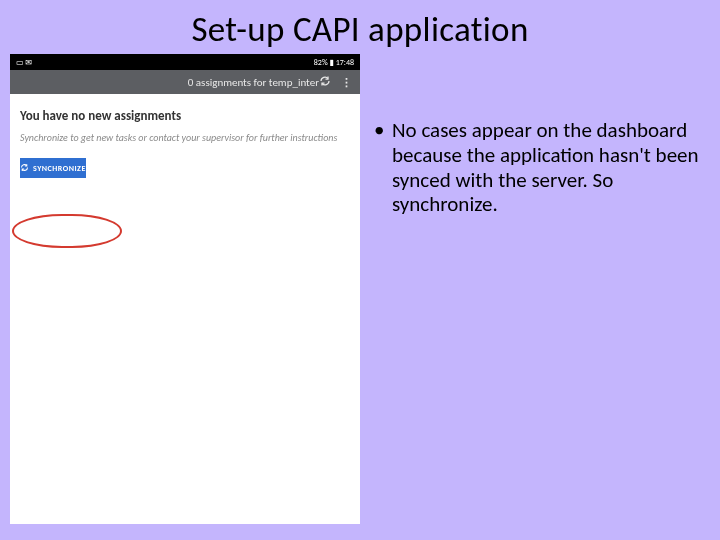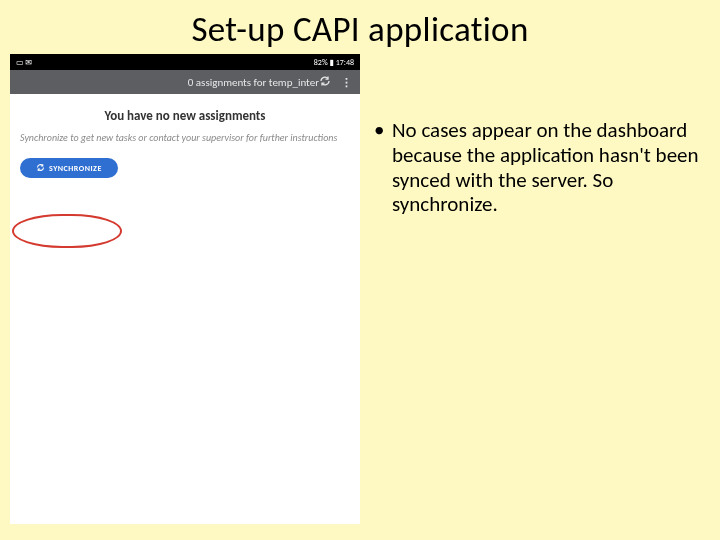--- a/index.html
+++ b/index.html
@@ -1,21 +1,21 @@
 <!DOCTYPE html>
 <html><head>
 <meta charset="utf-8">
 <style>
   * { margin: 0; padding: 0; box-sizing: border-box; }
   html, body { width: 720px; height: 540px; background: #fff; font-family: Calibri, Arial, sans-serif; }
   .slide {
     width: 720px;
     height: 540px;
     position: relative;
-    background: #fef9c3;
+    background: #c4b5fd;
   }
   .slide-title {
     position: absolute;
     top: 8px;
     left: 0;
     width: 100%;
     text-align: center;
     font-size: 35px;
     font-weight: 400;
     color: #000;
@@ -57,41 +57,40 @@
   .appbar .ab-title { font-weight: 500; }
   .appbar .ab-icons { display: flex; gap: 10px; align-items: center; }
   .phone-body {
     padding: 14px 10px 10px 10px;
   }
   .no-assign-title {
     font-size: 13px;
     font-weight: 600;
     color: #333;
     margin-bottom: 8px;
-    text-align: center;
   }
   .no-assign-sub {
     font-size: 10px;
     color: #8a8a8a;
     line-height: 1.35;
     margin-bottom: 12px;
     filter: blur(0.4px);
     font-style: italic;
   }
   .sync-btn {
     display: inline-flex;
     align-items: center;
     gap: 4px;
     background: #2f6fd1;
     color: #fff;
     font-size: 8px;
     font-weight: 600;
     letter-spacing: 0.5px;
-    padding: 5px 16px;
-    border-radius: 10px;
+    padding: 5px 0;
+    border-radius: 0;
     position: relative;
   }
   .sync-btn .sync-ico {
     font-size: 9px;
     line-height: 1;
   }
   .highlight-ring {
     position: absolute;
     border: 2px solid #d43a2f;
     border-radius: 50% / 55%;

